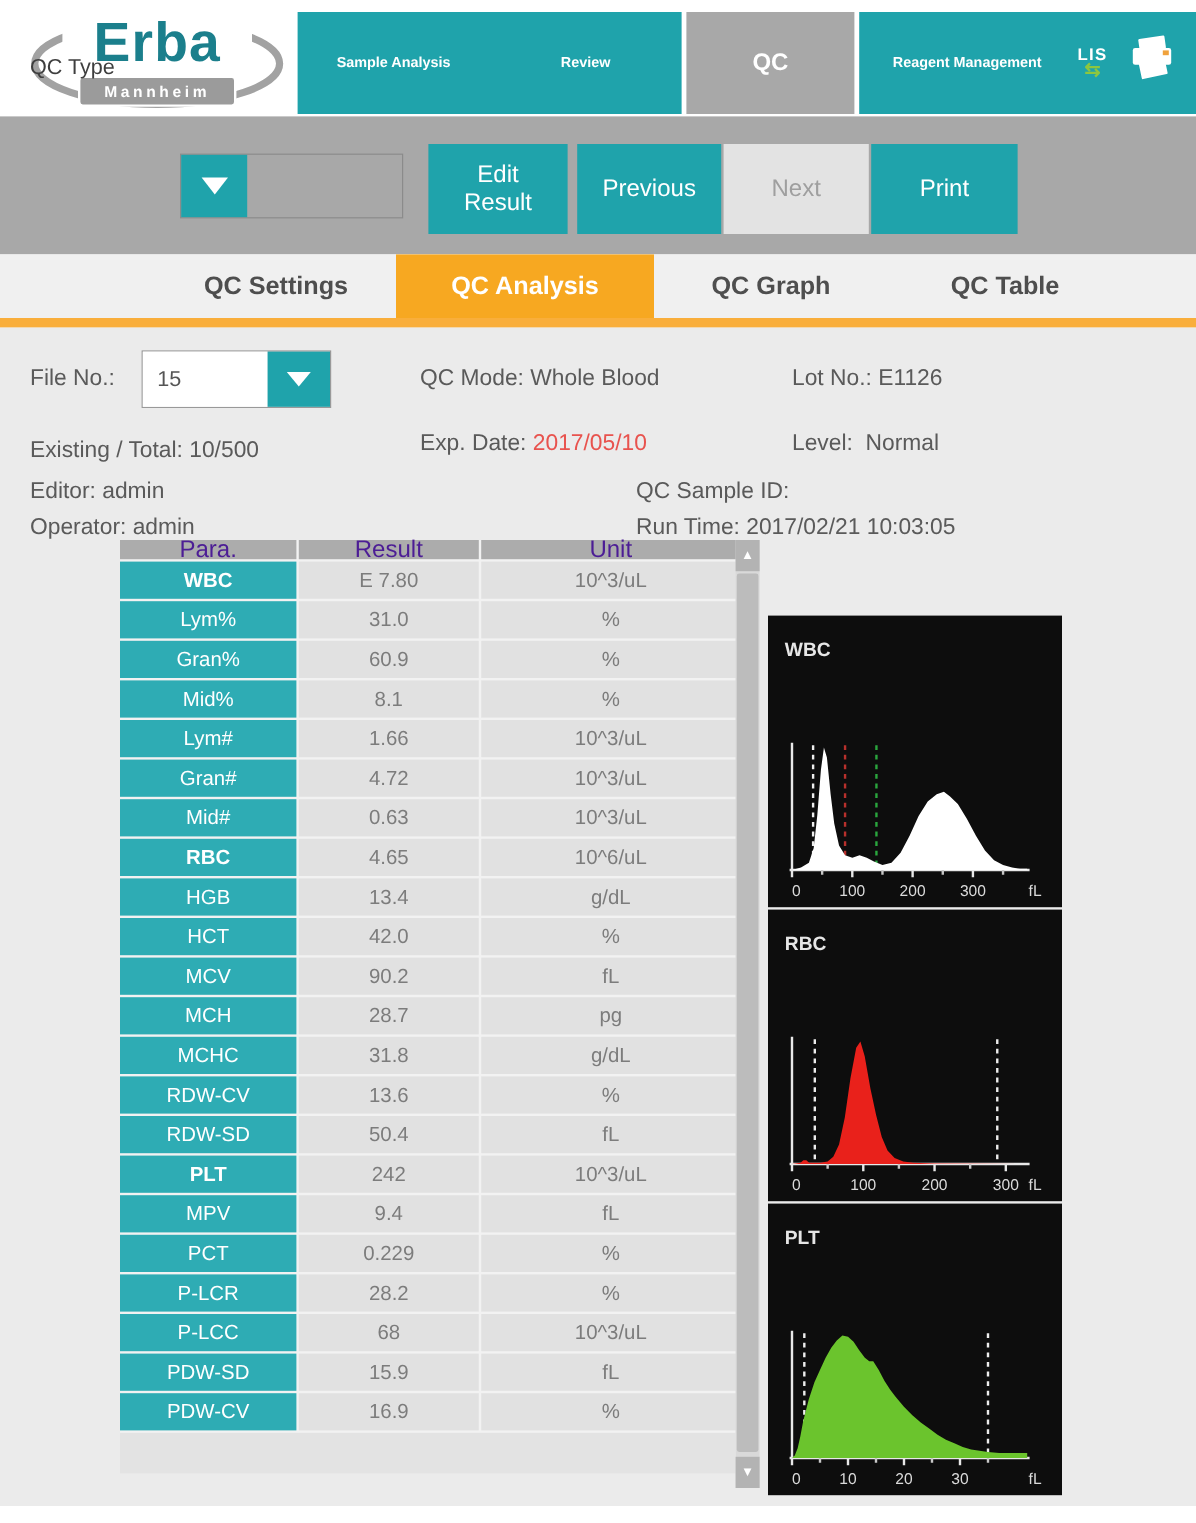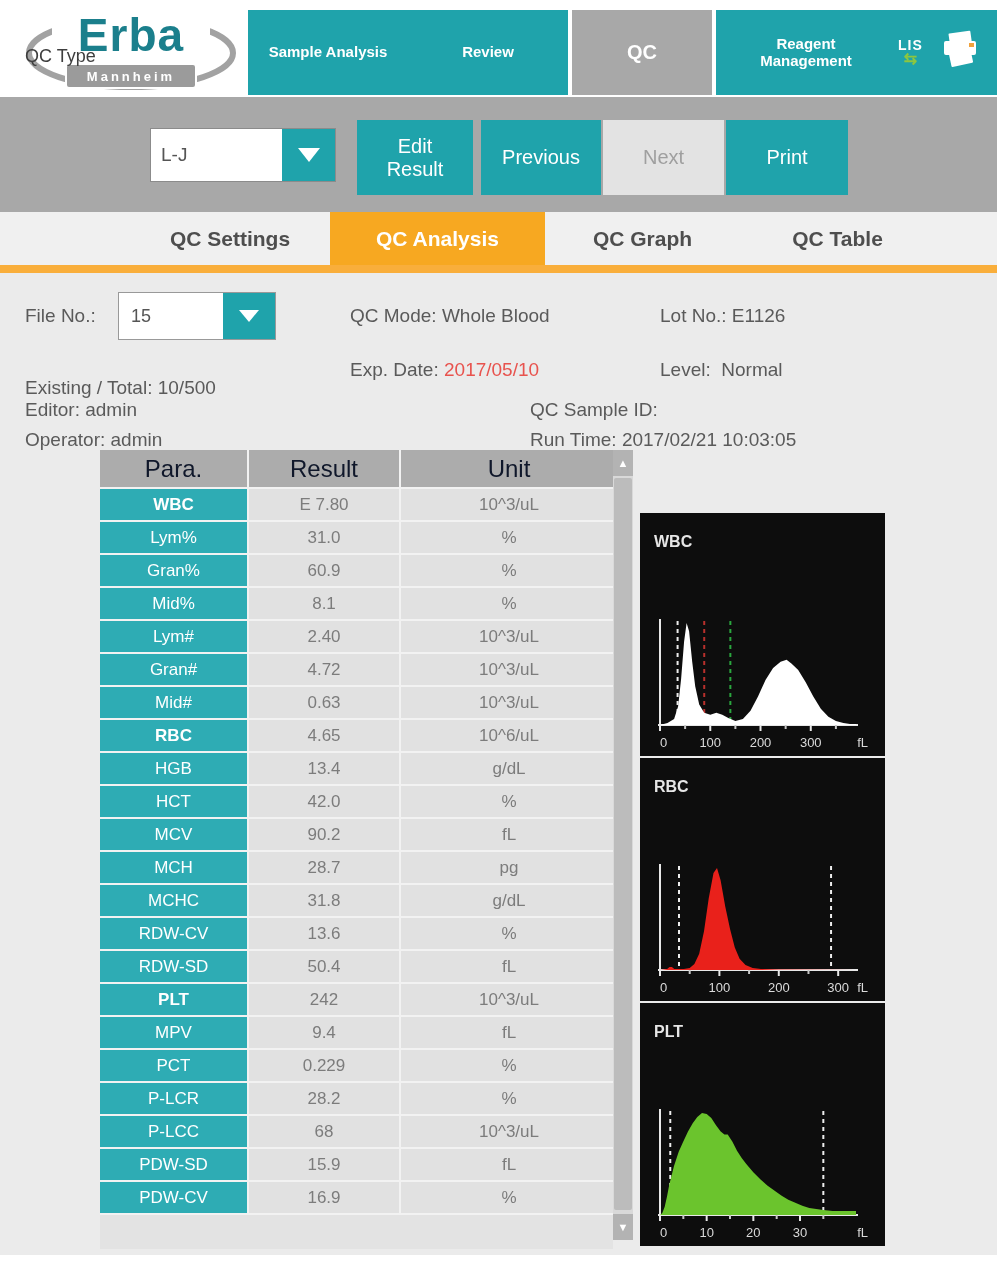--- a/index.html
+++ b/index.html
@@ -4,21 +4,21 @@
 <style>
   html,body{margin:0;padding:0;}
   .stage{position:relative;width:997px;height:1269px;background:#ffffff;
          font-family:"Liberation Sans",sans-serif;overflow:hidden;}
   .abs{position:absolute;}
 
   
   .hdr{left:0;top:0;width:997px;height:97px;background:#ffffff;}
   .navblk{background:#1FA3AB;color:#fff;display:flex;align-items:center;justify-content:center;}
   .navcell{flex:1;display:flex;align-items:center;justify-content:center;text-align:center;
-           color:#fff;font-size:15px;font-weight:bold;line-height:1.1;cursor:pointer;}
+           color:#fff;font-size:12px;font-weight:bold;line-height:1.1;cursor:pointer;}
   .nav-qc{background:#A8A8A8;color:#fff;font-size:20px;font-weight:bold;
           display:flex;align-items:center;justify-content:center;cursor:pointer;}
   .lis{display:flex;flex-direction:column;align-items:center;line-height:1;cursor:pointer;}
   .lis .t{color:#fff;font-size:14px;font-weight:bold;letter-spacing:1px;}
   .lis .a{color:#8DC63F;font-size:16px;font-weight:bold;margin-top:-1px;}
 
   
   .toolbar{left:0;top:97px;width:997px;height:115px;background:#A8A8A8;}
   .tb-label{color:#3E3E3E;font-size:18px;}
   .dd{display:flex;height:52px;border:1px solid #8b8b8b;}
@@ -42,21 +42,21 @@
   .inf{position:absolute;color:#5A5A5A;font-size:19px;white-space:nowrap;}
   .red{color:#E8534E;}
   .dd2{position:absolute;display:flex;height:46px;border:1px solid #999;}
   .dd2 .val{background:#fff;color:#555;font-size:18px;display:flex;align-items:center;padding-left:12px;width:92px;}
   .dd2 .arr{background:#1FA3AB;width:52px;display:flex;align-items:center;justify-content:center;cursor:pointer;}
   .dd2 .tri-dn{border-left:10px solid transparent;border-right:10px solid transparent;border-top:12px solid #fff;}
 
   
   .qtable{position:absolute;left:100px;top:177px;width:513px;background:#F2F2F2;}
   .trow{display:grid;grid-template-columns:147px 150px 216px;grid-column-gap:2px;margin-bottom:2px;}
-  .th{background:#ACACAC;color:#0f172a;font-size:24px;height:37px;display:flex;align-items:center;justify-content:center;}
+  .th{background:#ACACAC;color:#4c1d95;font-size:20px;height:16px;display:flex;align-items:center;justify-content:center;}
   .cell{height:31px;display:flex;align-items:center;justify-content:center;font-size:17px;}
   .cpara{background:#2EACB4;color:#fff;}
   .cval{background:#E1E1E1;color:#7C7C7C;}
   .bold{font-weight:bold;}
   .tfoot{background:#E3E3E3;height:34px;}
 
   
   .sbar{position:absolute;left:613px;top:177px;width:20px;height:790px;background:#D9D9D9;}
   .sb-btn{position:absolute;left:0;width:20px;height:26px;background:#B3B3B3;color:#fff;
           display:flex;align-items:center;justify-content:center;font-size:11px;cursor:pointer;}
@@ -113,21 +113,20 @@
           <rect x="11" y="22" width="22" height="14" rx="1" fill="#ffffff" transform="rotate(-12 22 29)"></rect>
         </svg>
       </div>
     </div>
   </div>
 
   <div class="abs toolbar">
     <div class="abs tb-label" style="left:25px;top:143px;margin-top:-97px;top:46px;">QC Type</div>
 
     <div class="abs dd" style="left:150px;top:31px;width:184px;">
-      <div class="val" style="width:127px;">L-J</div>
       <div class="arr" style="width:55px;">
         <div class="tri-dn"></div>
       </div>
     </div>
 
     <div class="abs btn" style="left:357px;top:23px;width:116px;height:75px;">
       <span style="width:80px;">Edit Result</span>
     </div>
     <div class="abs btn" style="left:481px;top:23px;width:120px;height:75px;">
       <span>Previous</span>
@@ -167,21 +166,21 @@
     </div>
     <div class="inf" style="left:350px;top:32px;">
       <span>QC Mode:</span>
       <span>Whole Blood</span>
     </div>
     <div class="inf" style="left:660px;top:32px;">
       <span>Lot No.:</span>
       <span>E1126</span>
     </div>
 
-    <div class="inf" style="left:25px;top:104px;">
+    <div class="inf" style="left:25px;top:92px;">
       <span>Existing / Total:</span>
       <span>10/500</span>
     </div>
     <div class="inf" style="left:350px;top:86px;">
       <span>Exp. Date:</span>
       <span class="red">2017/05/10</span>
     </div>
     <div class="inf" style="left:660px;top:86px;">
       <span>Level:</span>&nbsp;
       <span>Normal</span>
@@ -225,21 +224,21 @@
           <div class="cell cval">60.9</div>
           <div class="cell cval">%</div>
         </div>
         <div class="trow">
           <div class="cell cpara">Mid%</div>
           <div class="cell cval">8.1</div>
           <div class="cell cval">%</div>
         </div>
         <div class="trow">
           <div class="cell cpara">Lym#</div>
-          <div class="cell cval">2.40</div>
+          <div class="cell cval">1.66</div>
           <div class="cell cval">10^3/uL</div>
         </div>
         <div class="trow">
           <div class="cell cpara">Gran#</div>
           <div class="cell cval">4.72</div>
           <div class="cell cval">10^3/uL</div>
         </div>
         <div class="trow">
           <div class="cell cpara">Mid#</div>
           <div class="cell cval">0.63</div>

